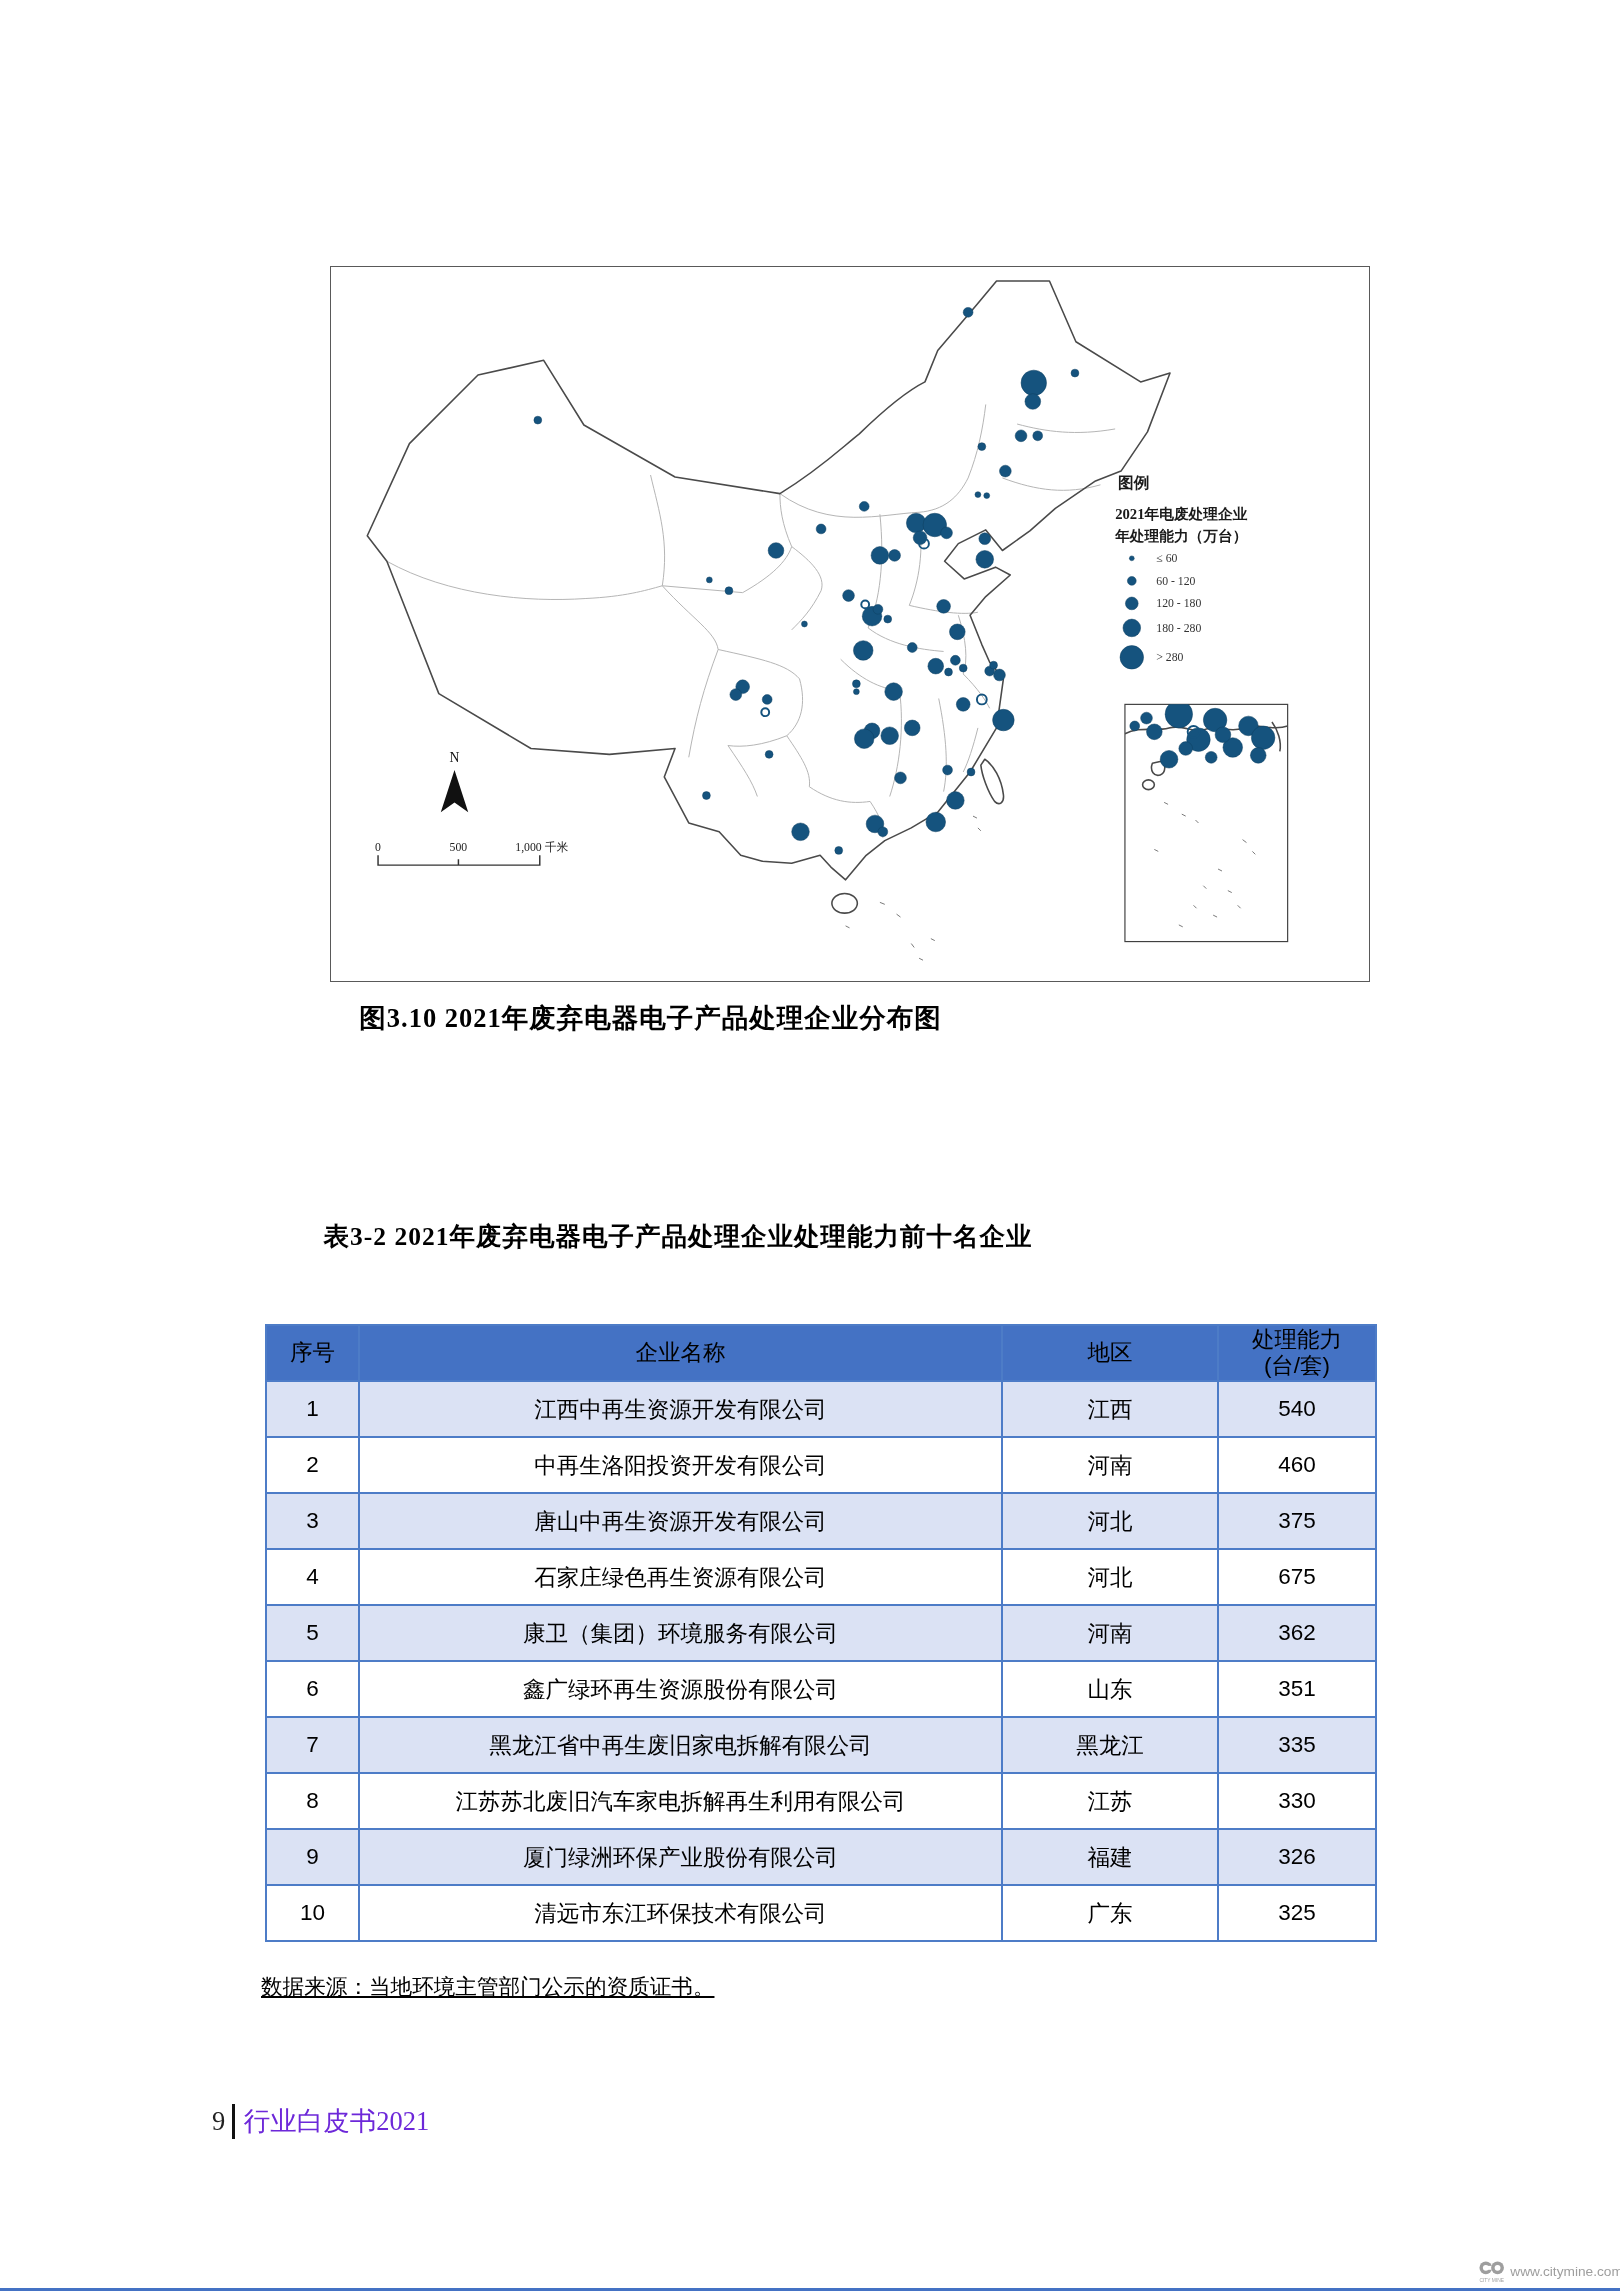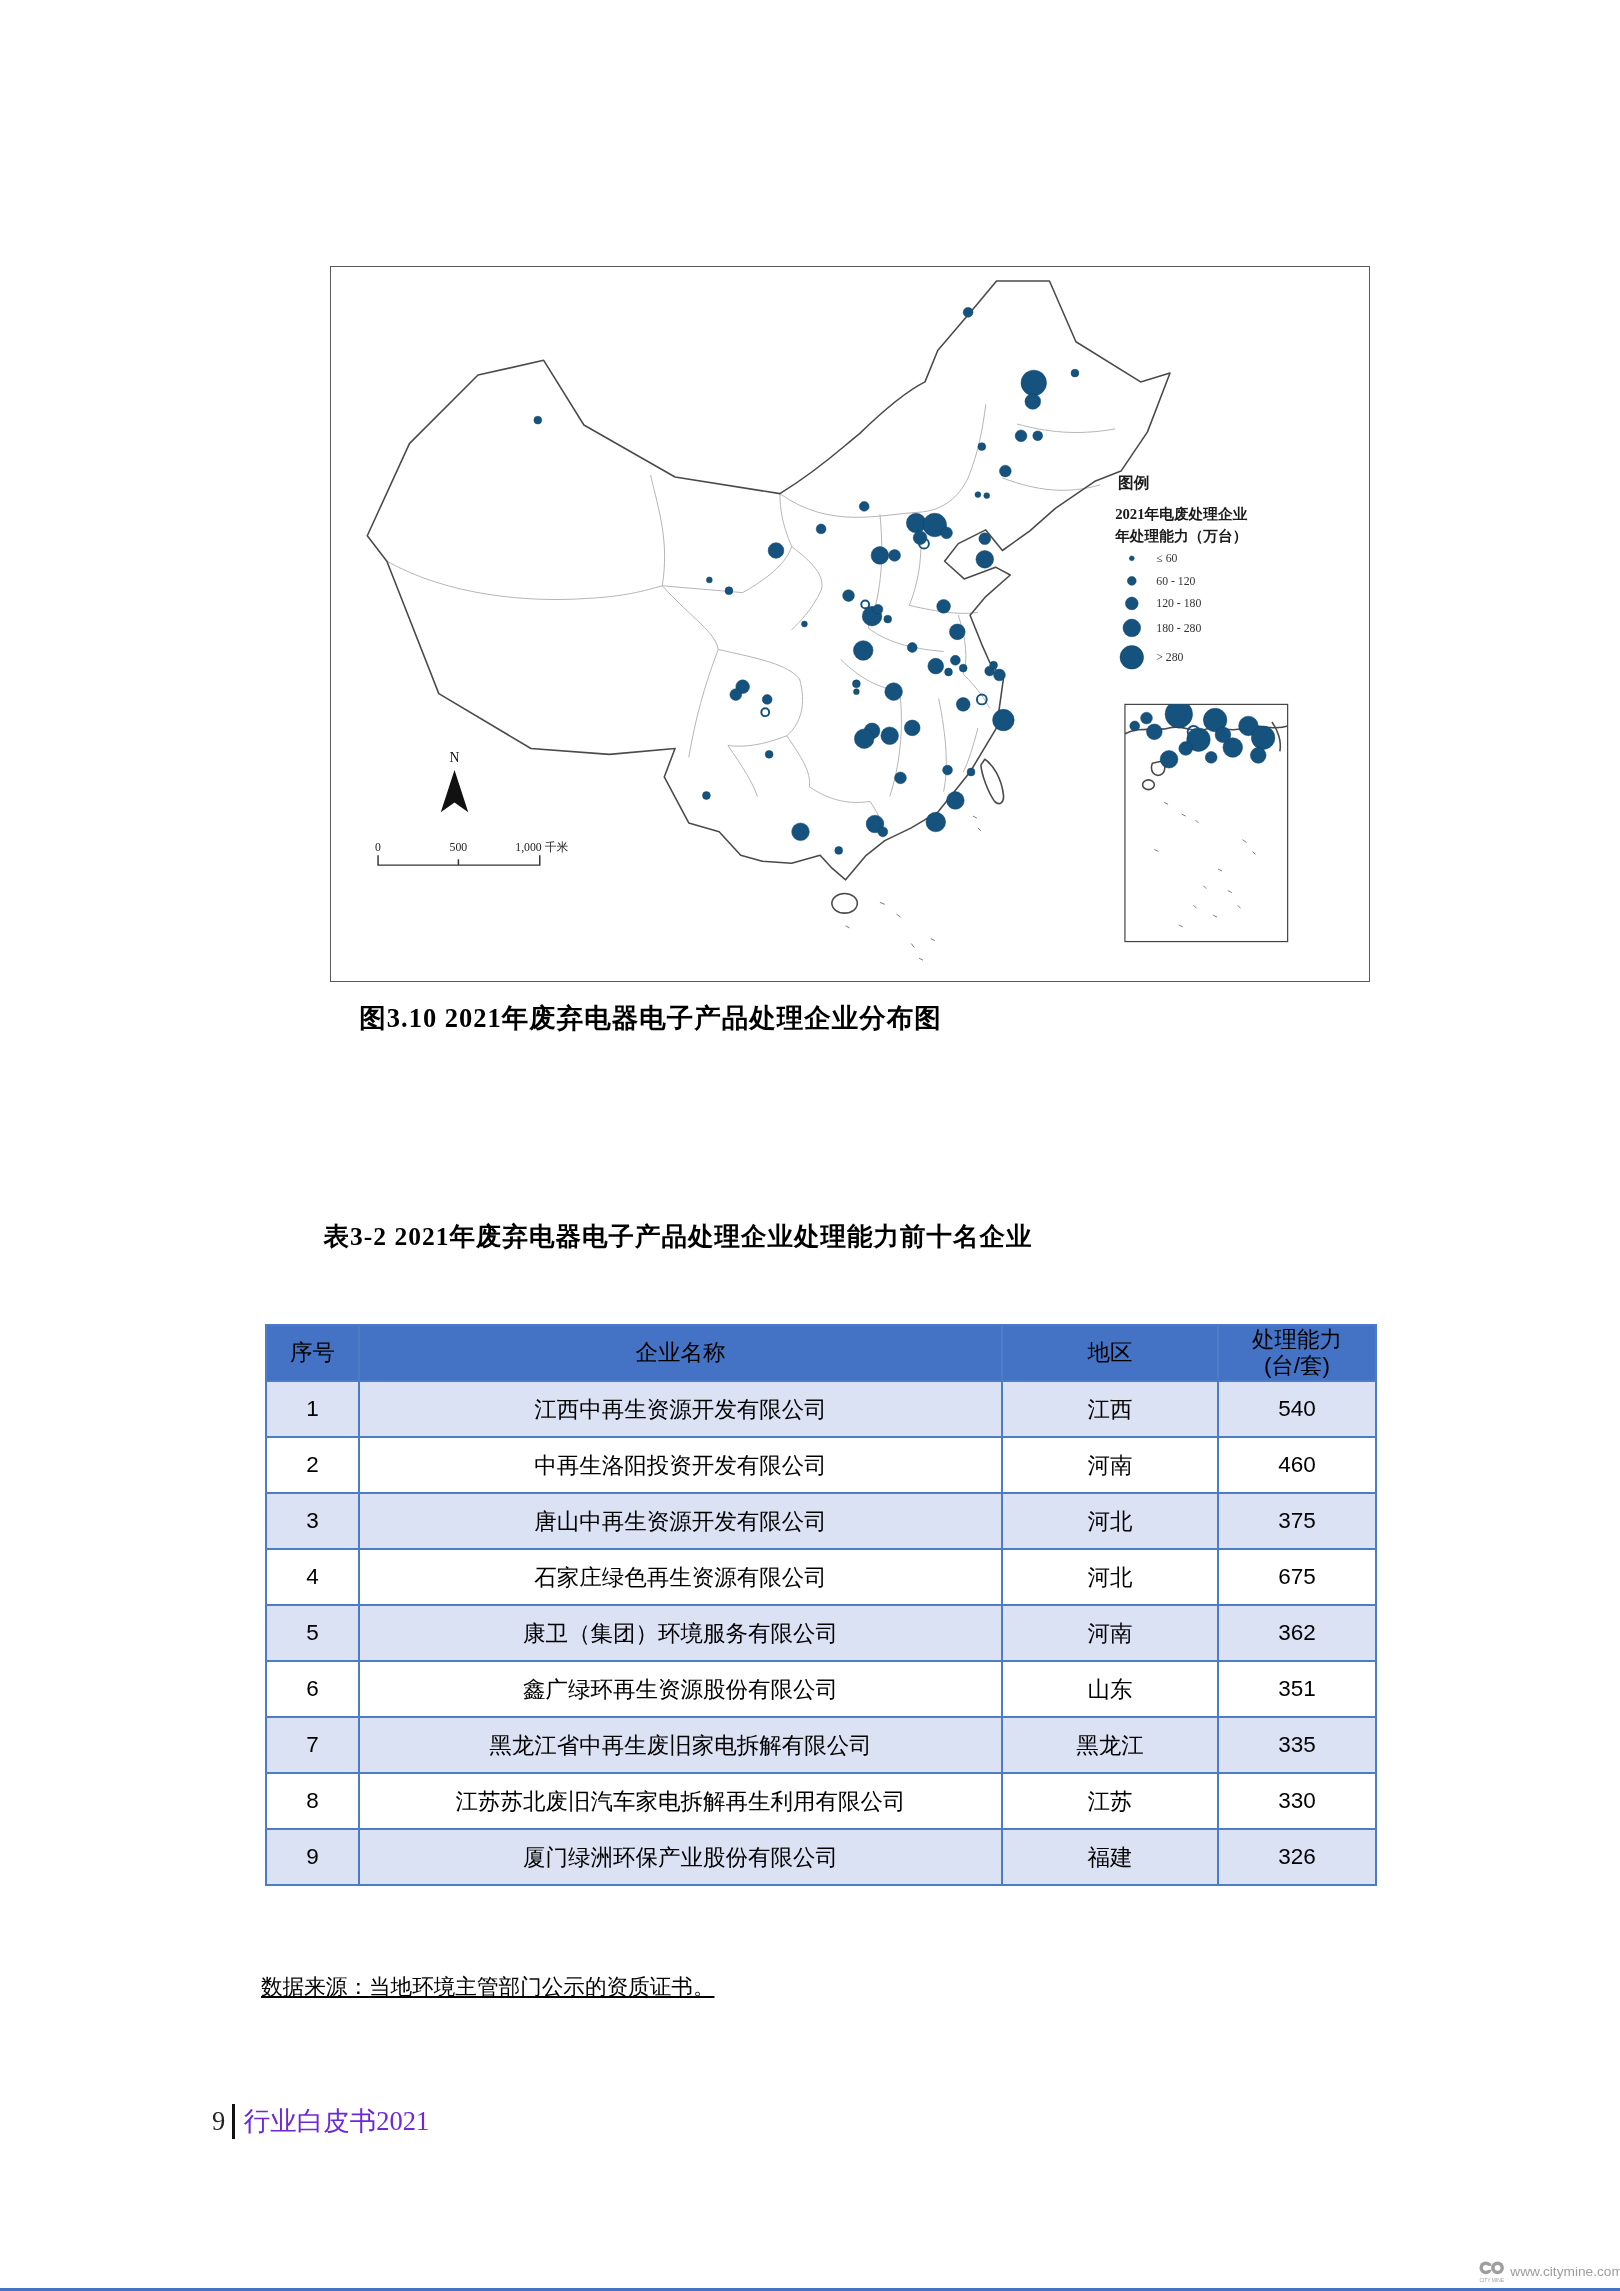--- a/index.html
+++ b/index.html
@@ -307,20 +307,26 @@
         <td>江苏苏北废旧汽车家电拆解再生利用有限公司</td>
         <td>江苏</td>
         <td>330</td>
       </tr>
       <tr class="alt">
         <td>9</td>
         <td>厦门绿洲环保产业股份有限公司</td>
         <td>福建</td>
         <td>326</td>
       </tr>
+      <tr class="plain">
+        <td>10</td>
+        <td>清远市东江环保技术有限公司</td>
+        <td>广东</td>
+        <td>325</td>
+      </tr>
     </tbody>
 </table>
 
 <div class="source-note">数据来源：当地环境主管部门公示的资质证书。</div>
 
 <div class="footer">
   <span class="pnum">9</span>
   <span class="bar"></span>
   <span class="ftitle">行业白皮书2021</span>
 </div>

